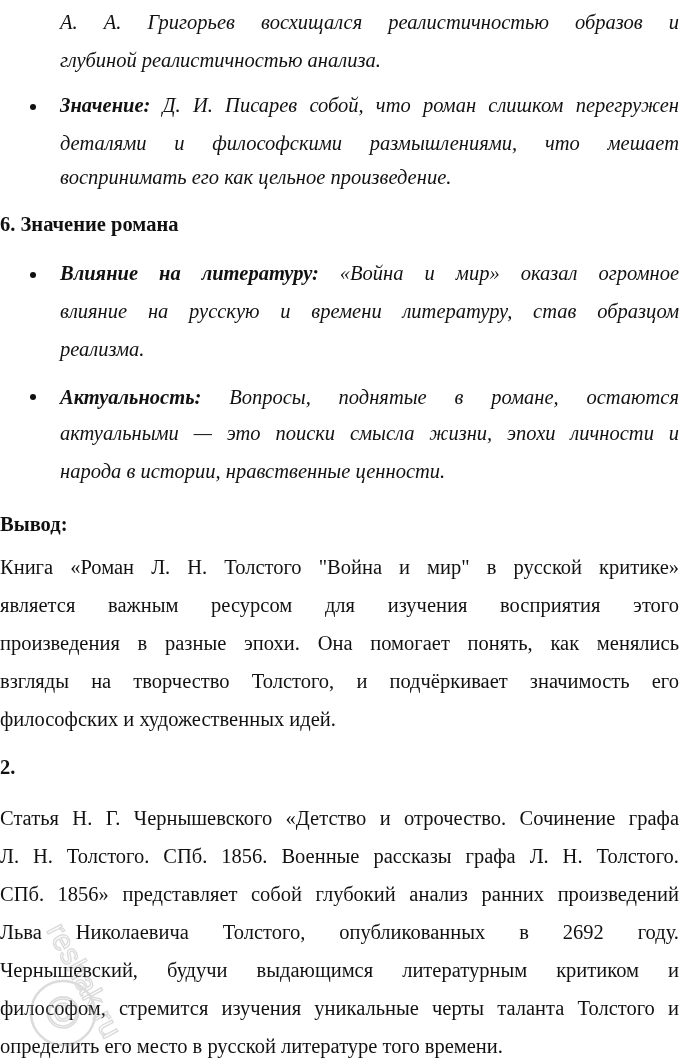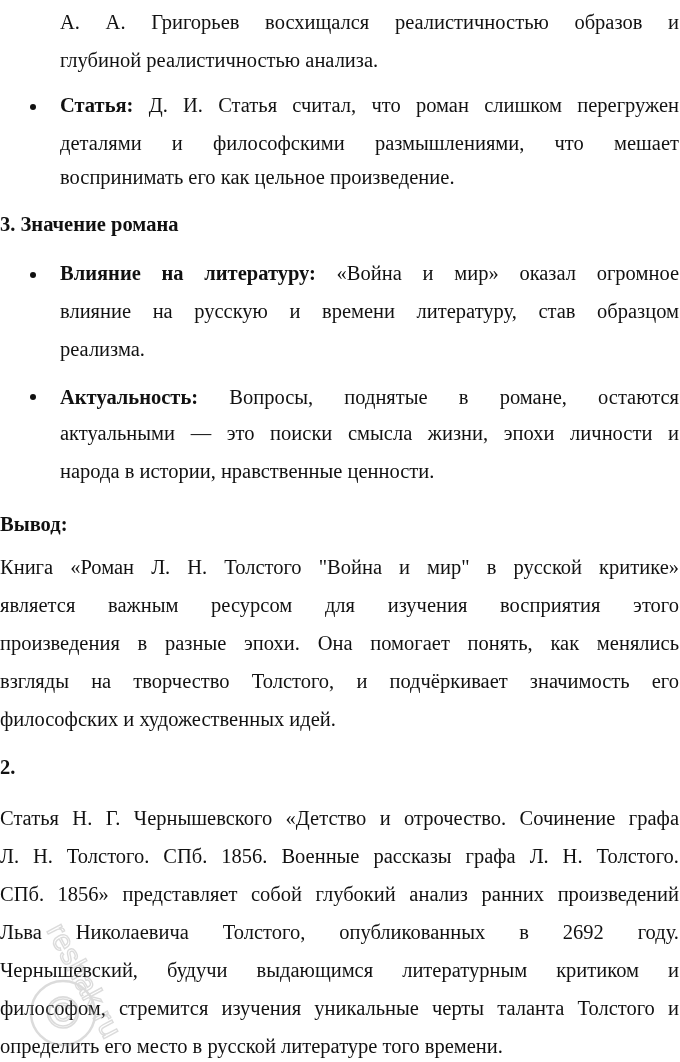--- a/index.html
+++ b/index.html
@@ -29,20 +29,21 @@
       height: 24px;
     }
     .just {
       text-align: justify;
       text-align-last: justify;
       white-space: normal;
     }
     .ind {
       left: 60px;
       width: 619px;
+      font-style: italic;
     }
     .full {
       left: 0;
       width: 679px;
     }
     .b { font-weight: bold; }
     .bullet {
       position: absolute;
       left: 30px;
       width: 6px;
@@ -62,25 +63,25 @@
   </style>
 </head>
 <body>
 
 <div class="page">
 
   <div class="line just ind" style="top:10px">А. А. Григорьев восхищался реалистичностью образов и</div>
   <div class="line ind" style="top:48px">глубиной реалистичностью анализа.</div>
 
   <span class="bullet" style="top:104px"></span>
-  <div class="line just ind" style="top:93px"><span class="b">Статья:</span><span> Д. И. Статья считал, что роман слишком перегружен</span></div>
+  <div class="line just ind" style="top:93px"><span class="b">Значение:</span><span> Д. И. Писарев собой, что роман слишком перегружен</span></div>
   <div class="line just ind" style="top:131px">деталями и философскими размышлениями, что мешает</div>
   <div class="line ind" style="top:165px">воспринимать его как цельное произведение.</div>
 
-  <div class="line b" style="top:212px; left:0">3. Значение романа</div>
+  <div class="line b" style="top:212px; left:0">6. Значение романа</div>
 
   <span class="bullet" style="top:272px"></span>
   <div class="line just ind" style="top:261px"><span class="b">Влияние на литературу:</span><span> «Война и мир» оказал огромное</span></div>
   <div class="line just ind" style="top:299px">влияние на русскую и времени литературу, став образцом</div>
   <div class="line ind" style="top:337px">реализма.</div>
 
   <span class="bullet" style="top:394px"></span>
   <div class="line just ind" style="top:385px"><span class="b">Актуальность:</span><span> Вопросы, поднятые в романе, остаются</span></div>
   <div class="line just ind" style="top:421px">актуальными — это поиски смысла жизни, эпохи личности и</div>
   <div class="line ind" style="top:459px">народа в истории, нравственные ценности.</div>

